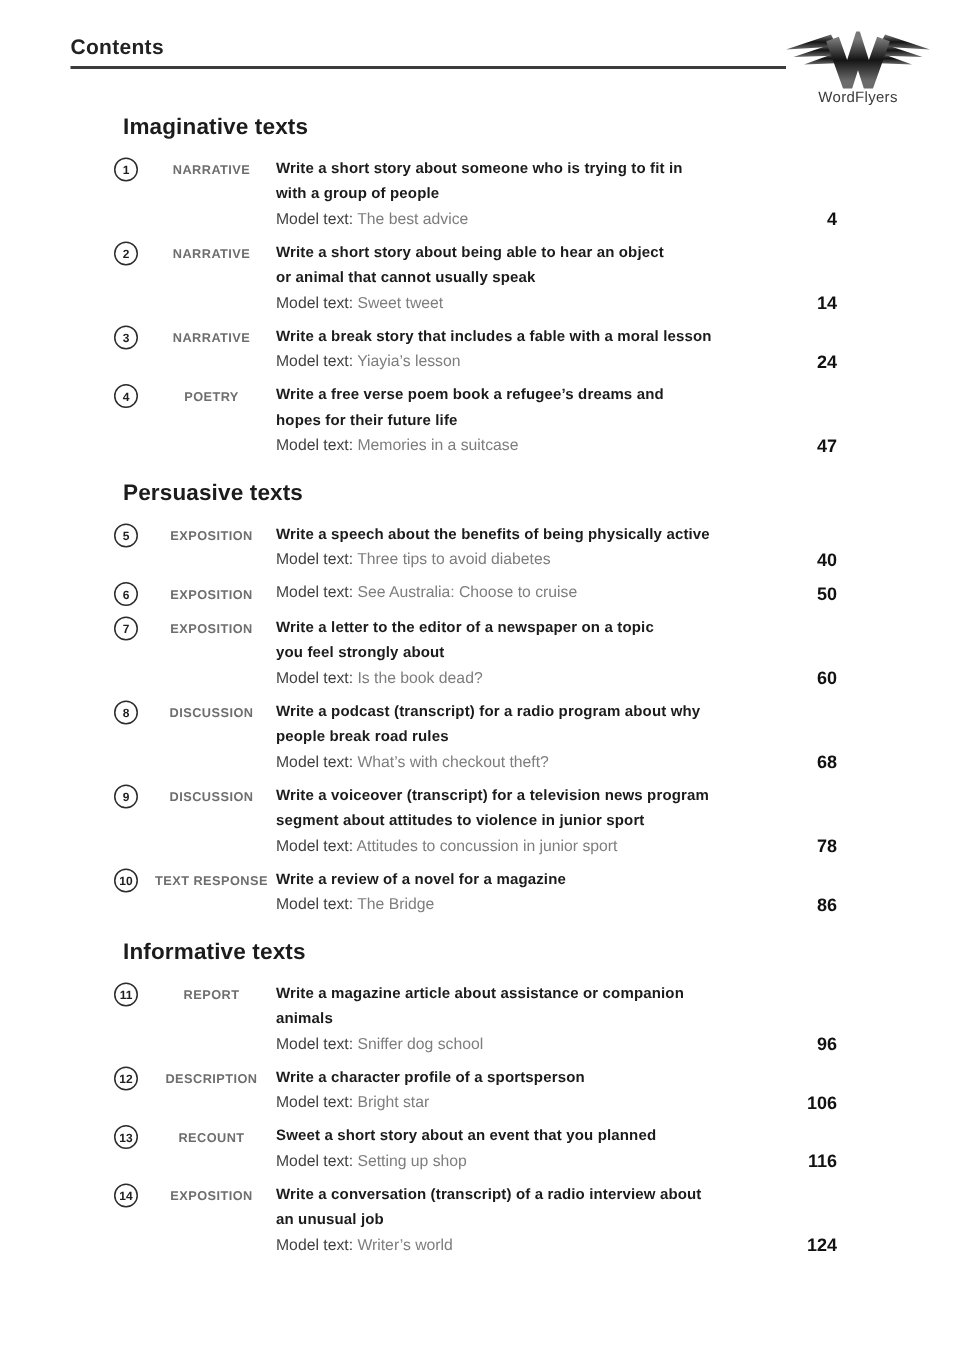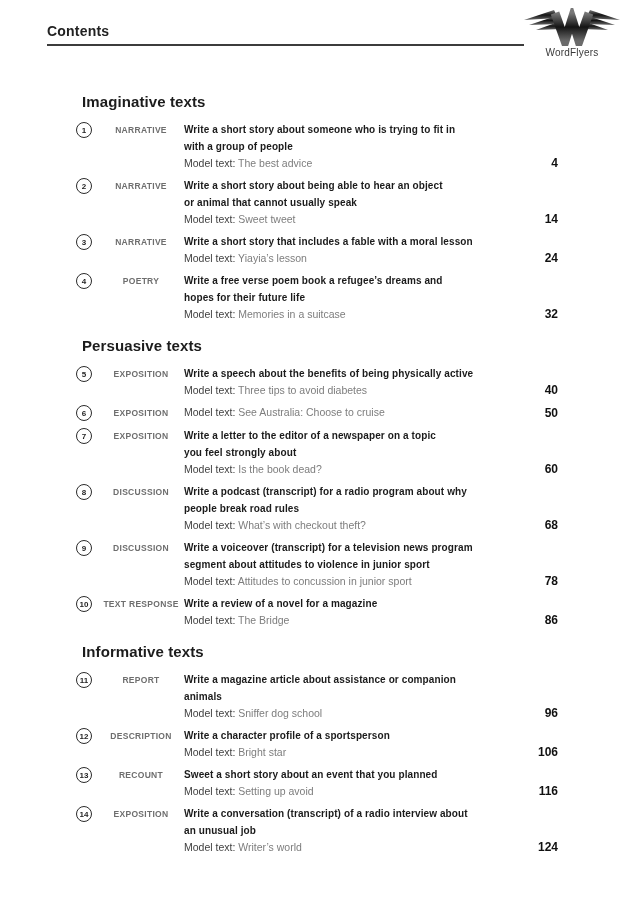--- a/index.html
+++ b/index.html
@@ -17,32 +17,32 @@
   .header { position: relative; height: 47px; }
   .header-title {
     position: absolute; left: 47px; top: 23px;
     font-size: 14px; font-weight: bold; color: #222; letter-spacing: 0.2px;
   }
   .header-rule {
     position: absolute; left: 47px; top: 44px;
     width: 477px; height: 2.4px; background: #3c3c3c;
   }
   .logo {
-    position: absolute; left: 524px; top: 8px; width: 96px; text-align: center;
+    position: absolute; left: 524px; top: 21px; width: 96px; text-align: center;
   }
   .logo svg { display: block; margin: 0 auto; }
   .logo-text { font-size: 10px; color: #3a3a3a; margin-top: 1px; letter-spacing: 0.2px; }
 
   
   .content { margin: 0 82px 0 72px; } 
   .section-title {
     font-size: 15px; line-height: 18px; font-weight: bold; color: #1c1c1c;
     margin: 15px 0 10px 10px; letter-spacing: 0.1px;
   }
-  .section:first-child .section-title { margin-top: 46px; }
+  .section:first-child .section-title { margin-top: 29px; }
 
   .item {
     display: grid;
     grid-template-columns: 26px 86px 1fr 46px;
     align-items: start;
     margin-bottom: 6px;
   }
   .circle {
     width: 16px; height: 16px; margin-left: 4px; margin-top: 1px;
     border: 1.4px solid #2b2b2b; border-radius: 50%;
@@ -132,39 +132,39 @@
       </div>
 
       <div class="item">
         <div>
             <span class="circle">
               <span>3</span>
             </span>
           </div>
         <div class="type-col">NARRATIVE</div>
         <div>
-          <div class="task">Write a short story that includes a fable with a moral lesson</div>
+          <div class="task">Write a break story that includes a fable with a moral lesson</div>
           <div class="model"><span class="model-prefix">Model text:</span> <span class="model-title">Yiayia’s lesson</span></div>
         </div>
         <div class="page-col">24</div>
       </div>
 
       <div class="item">
         <div>
             <span class="circle">
               <span>4</span>
             </span>
           </div>
         <div class="type-col">POETRY</div>
         <div>
           <div class="task">Write a free verse poem book a refugee’s dreams and
 hopes for their future life</div>
           <div class="model"><span class="model-prefix">Model text:</span> <span class="model-title">Memories in a suitcase</span></div>
         </div>
-        <div class="page-col">32</div>
+        <div class="page-col">47</div>
       </div>
     </div>
 
     <div class="section">
       <div class="section-title">Persuasive texts</div>
 
       <div class="item">
         <div>
             <span class="circle">
               <span>5</span>
@@ -285,21 +285,21 @@
 
       <div class="item">
         <div>
             <span class="circle">
               <span>13</span>
             </span>
           </div>
         <div class="type-col">RECOUNT</div>
         <div>
           <div class="task">Sweet a short story about an event that you planned</div>
-          <div class="model"><span class="model-prefix">Model text:</span> <span class="model-title">Setting up avoid</span></div>
+          <div class="model"><span class="model-prefix">Model text:</span> <span class="model-title">Setting up shop</span></div>
         </div>
         <div class="page-col">116</div>
       </div>
 
       <div class="item">
         <div>
             <span class="circle">
               <span>14</span>
             </span>
           </div>

